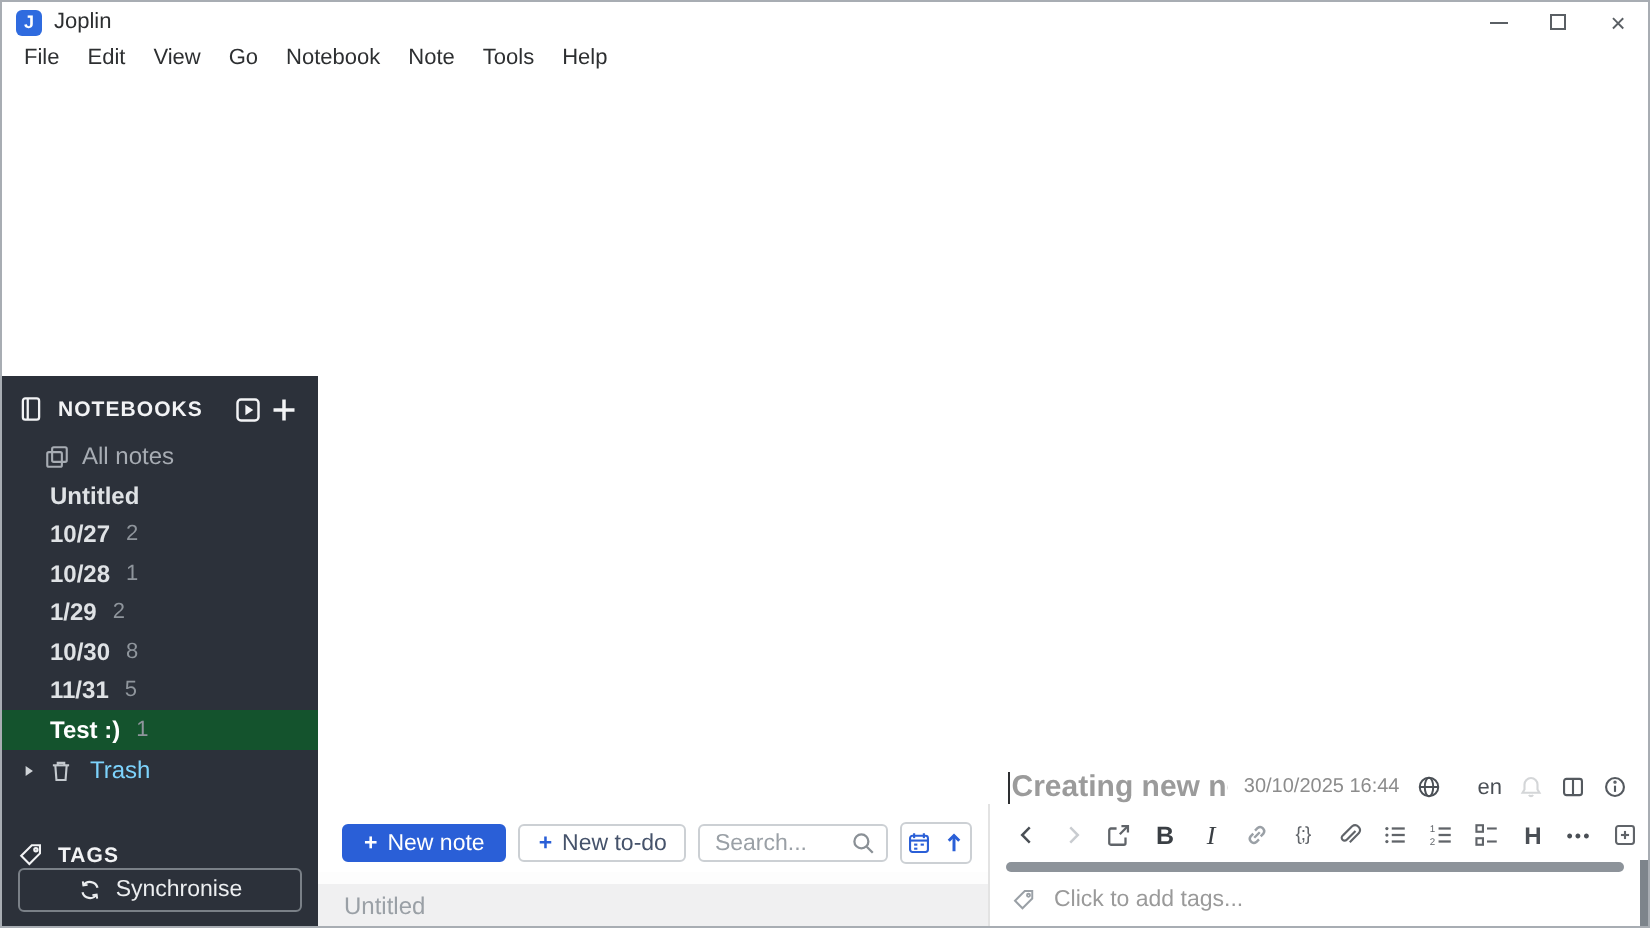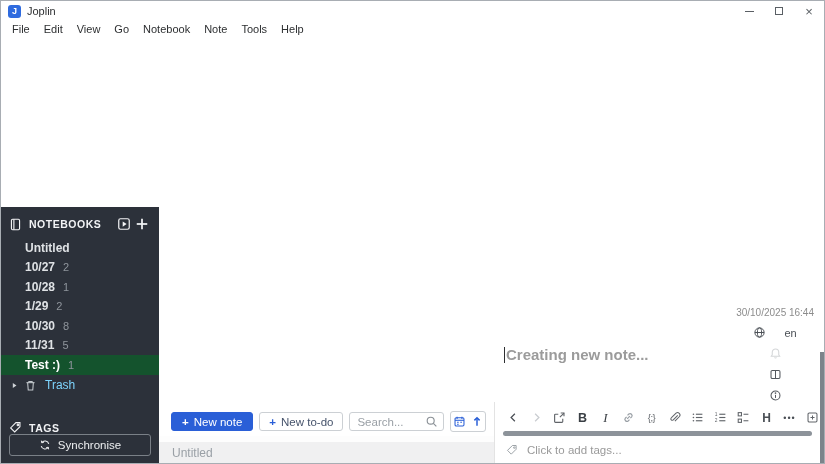--- a/index.html
+++ b/index.html
@@ -56,21 +56,21 @@
   .sort-group { display:flex; border:1px solid #ccd0d4; border-radius:3px; height:21px; background:#fff; }
   .sort-btn { width:17px; display:flex; align-items:center; justify-content:center; }
   .nl-item { margin-top:6px; height:21px; background:#f0f0f1; display:flex; align-items:center; padding-left:13px; font-size:12px; color:#9aa0a6; }
 
   
   .editor { flex:1; display:flex; flex-direction:column; background:#fff; position:relative; min-width:0; }
   .ed-header { display:flex; align-items:center; padding:8px 10px 2px 9px; }
   .ed-title { flex:1; display:flex; align-items:center; min-width:0; }
   .caret { width:1px; height:16px; background:#2d2f31; margin-right:1px; }
   .ed-title-text { font-size:15px; font-weight:600; color:#9b9b9b; white-space:nowrap; overflow:hidden; }
-  .ed-meta { display:flex; align-items:center; gap:8px; margin-left:8px;flex-direction:column; }
+  .ed-meta { display:flex; align-items:center; gap:8px; margin-left:8px; }
   .ed-date { font-size:10px; color:#8c8c8c; white-space:nowrap; }
   .spellcheck { display:flex; align-items:center; gap:18px; color:#4a4f55; font-size:11px; }
   .ed-toolbar { display:flex; align-items:center; gap:4px; padding:5px 6px 3px 9px; color:#606469; }
   .tb-btn { width:19px; height:17px; display:flex; align-items:center; justify-content:center; flex:0 0 auto; }
   .tb-txt { font-size:12px; color:#4a4f55; }
   .tb-bold { font-weight:bold; font-size:12.5px; color:#3a3f44; }
   .tb-italic { font-family:"Liberation Serif", serif; font-style:italic; font-size:13px; color:#3a3f44; }
   .tb-code { font-size:9.5px; color:#606469; letter-spacing:-.5px; }
   .tb-more { font-size:9px; letter-spacing:1px; color:#4a4f55; }
   .tb-scrollbar { height:5px; background:#8d939a; border-radius:3px; margin:2px 12px 0 8px; }
@@ -134,20 +134,29 @@
             </svg>
         </span>
         <span class="sb-header-btn">
           <svg width="14" height="14" viewBox="0 0 16 16" stroke="#f2f3f5" stroke-width="2">
               <line x1="8" y1="2" x2="8" y2="14"></line>
               <line x1="2" y1="8" x2="14" y2="8"></line>
             </svg>
         </span>
       </div>
 
+      <div class="sb-row sb-allnotes">
+        <span>
+          <svg width="13" height="13" viewBox="0 0 16 16" fill="none" stroke="#a7acb3" stroke-width="1.3">
+              <rect x="5" y="2" width="9" height="9" rx="1"></rect>
+              <rect x="2" y="5" width="9" height="9" rx="1"></rect>
+            </svg>
+        </span>
+        <span class="lbl">All notes</span>
+      </div>
 
       <div class="sb-row sb-nb">
         <span>Untitled</span>
         <span class="count"></span>
       </div>
       <div class="sb-row sb-nb">
         <span>10/27</span>
         <span class="count">2</span>
       </div>
       <div class="sb-row sb-nb">

